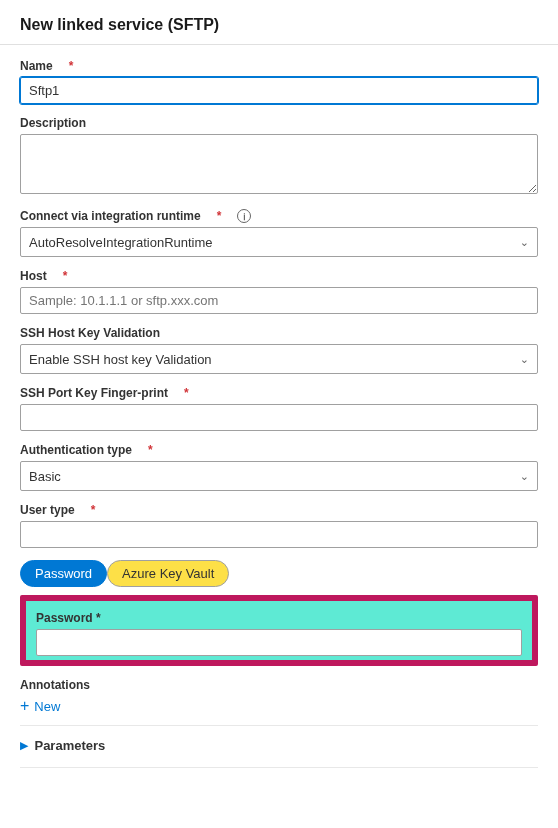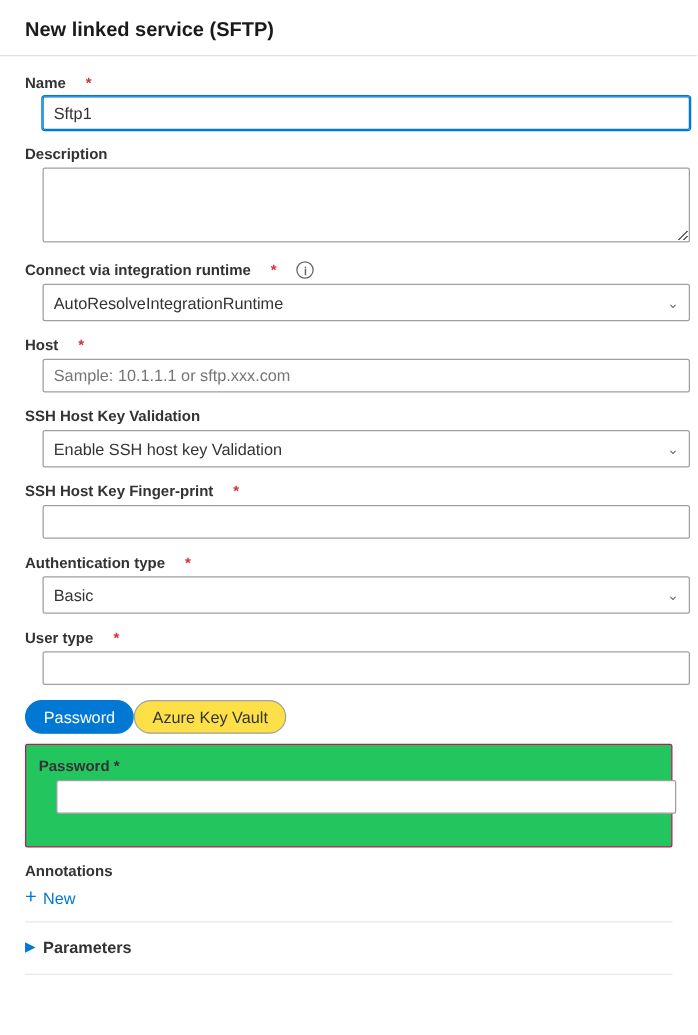--- a/index.html
+++ b/index.html
@@ -63,21 +63,20 @@
     }
     input[type="text"], textarea, .select-field {
       width: 100%;
       border: 1px solid #a0a0a0;
       border-radius: 2px;
       padding: 5px 8px;
       font-size: 13px;
       color: #333;
       background: #fff;
       outline: none;
-      margin-left: 14px;
     }
     input[type="text"].active-field {
       border-color: #0078d4;
       outline: 1px solid #0078d4;
     }
     textarea {
       resize: vertical;
       height: 60px;
       font-family: inherit;
     }
@@ -111,24 +110,24 @@
       background: #0078d4;
       color: #fff;
       border-color: #0078d4;
       border-radius: 14px;
     }
     .tab-btn:not(.active) {
       border-radius: 14px;
       border-color: #a0a0a0;
     }
     .password-field-wrapper {
-      background: #22c55e;
-      border: 1px solid #be185d;
+      background: #5eead4;
+      border: 6px solid #be185d;
       border-radius: 2px;
-      padding: 10px 10px 26px 10px;
+      padding: 10px 10px 4px 10px;
     }
     .password-inner-label {
       font-size: 12px;
       font-weight: 600;
       margin-bottom: 4px;
       color: #333;
     }
     .annotations-section {
       margin-bottom: 10px;
     }
@@ -225,21 +224,21 @@
         <span>SSH Host Key Validation</span>
       </div>
       <div class="select-field">
         <span>Enable SSH host key Validation</span>
         <span class="chevron">⌄</span>
       </div>
     </div>
 
     <div class="field-group">
       <div class="field-label">
-        <span>SSH Host Key Finger-print</span>
+        <span>SSH Port Key Finger-print</span>
         <span class="required">*</span>
       </div>
       <input type="text" style="">
     </div>
 
     <div class="field-group">
       <div class="field-label">
         <span>Authentication type</span>
         <span class="required">*</span>
       </div>

